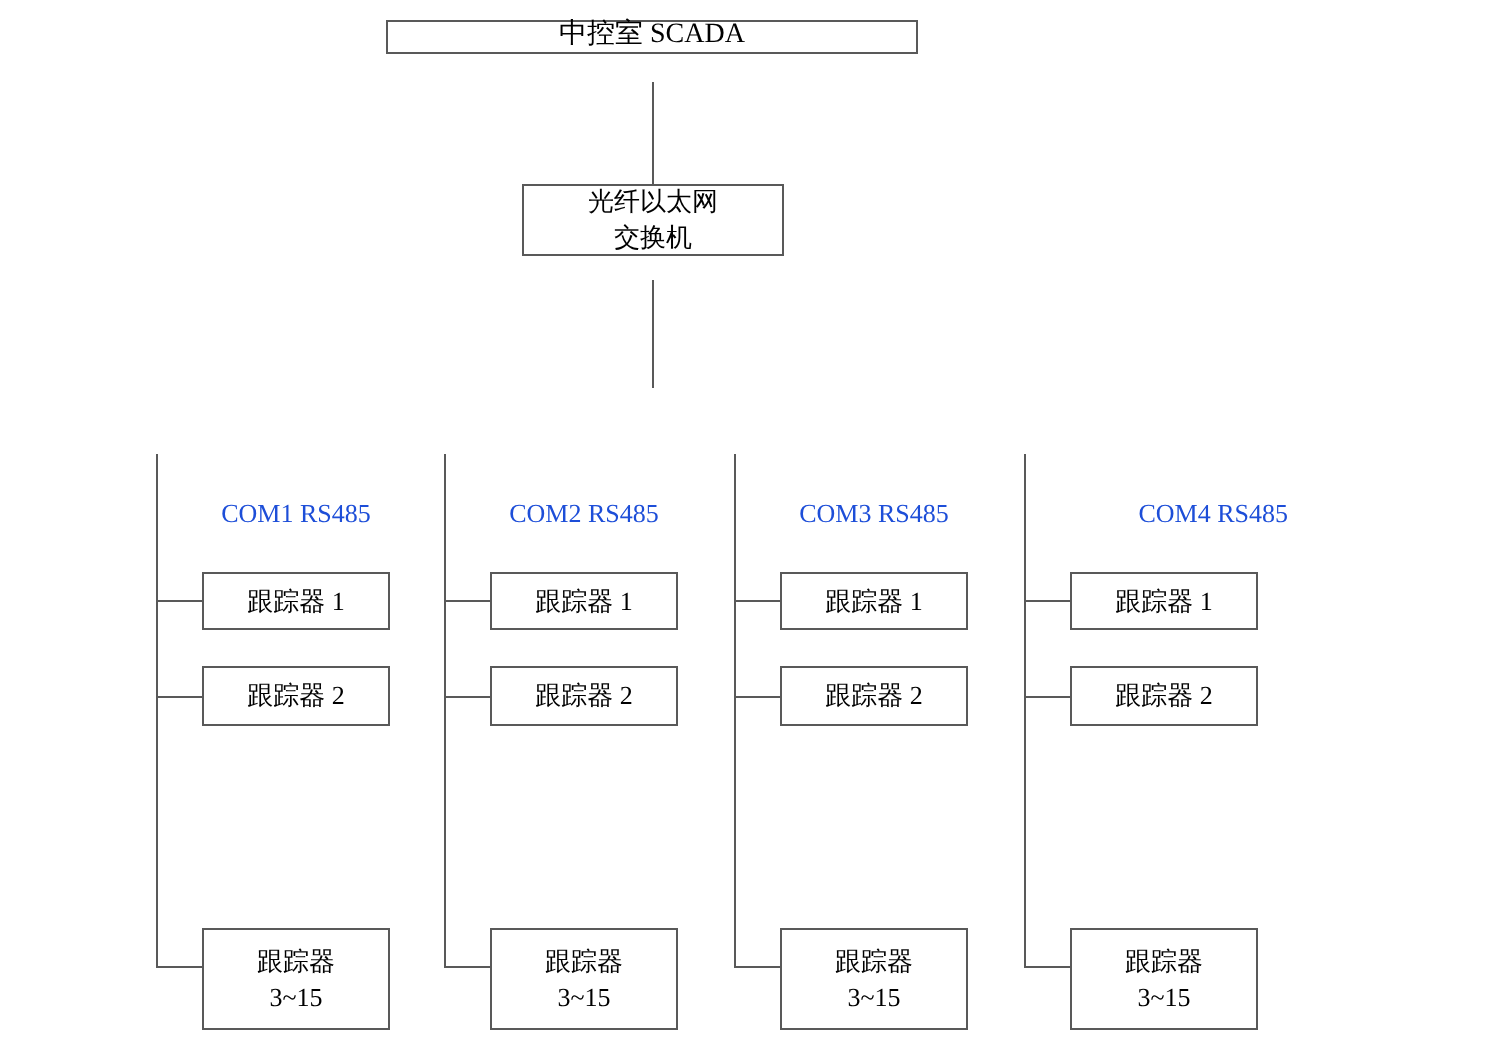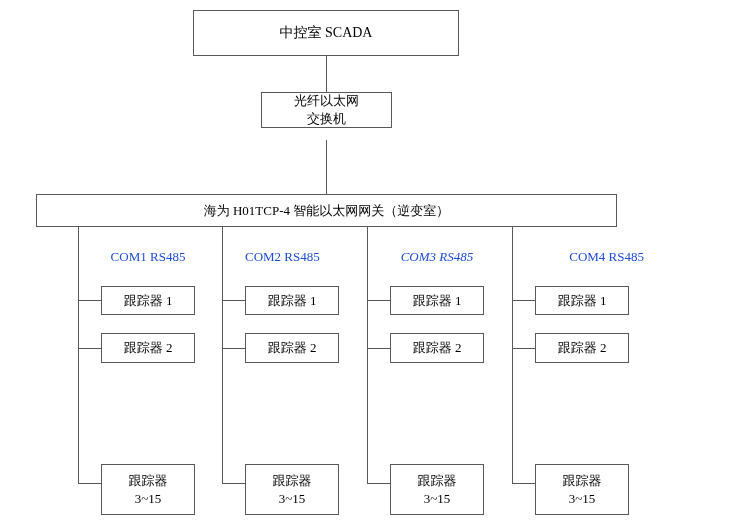--- a/index.html
+++ b/index.html
@@ -55,36 +55,33 @@
     z-index: 1;
   }
   .conn-v { width: 1px; }
   .conn-h { height: 1px; }
 </style>
 </head>
 <body>
 
 <div id="canvas">
 
-  <div class="box box-scada" style="left:193px; top:10px; width:266px; height:46px;">
+  <div class="box box-scada" style="left:193px; top:10px; width:266px; height:17px;">
     <span>中控室 SCADA</span>
   </div>
 
   <div class="conn conn-v" style="left:326px; top:41px; height:51px;"></div>
 
   <div class="box box-switch" style="left:261px; top:92px; width:131px; height:36px;">
     <span>光纤以太网</span>
     <span class="line2">交换机</span>
   </div>
 
   <div class="conn conn-v" style="left:326px; top:140px; height:54px;"></div>
 
-  <div class="box box-gateway" style="left:36px; top:194px; width:581px; height:33px;">
-    <span>海为 H01TCP-4 智能以太网网关（逆变室）</span>
-  </div>
 
   <div class="conn conn-v" style="left:78px; top:227px; height:256px;"></div>
   <div class="label" style="left:101px; top:249px; width:94px; text-align:center;">COM1 RS485</div>
 
   <div class="conn conn-h" style="left:78px; top:300px; width:23px;"></div>
   <div class="box box-tracker" style="left:101px; top:286px; width:94px; height:29px;">
     <span>跟踪器 1</span>
   </div>
 
   <div class="conn conn-h" style="left:78px; top:348px; width:23px;"></div>
@@ -92,40 +89,40 @@
     <span>跟踪器 2</span>
   </div>
 
   <div class="conn conn-h" style="left:78px; top:483px; width:23px;"></div>
   <div class="box box-tracker-range" style="left:101px; top:464px; width:94px; height:51px;">
     <span>跟踪器</span>
     <span class="line2">3~15</span>
   </div>
 
   <div class="conn conn-v" style="left:222px; top:227px; height:256px;"></div>
-  <div class="label" style="left:245px; top:249px; width:94px; text-align:left;">COM2 RS485</div>
+  <div class="label" style="left:245px; top:249px; width:94px; text-align:center;">COM2 RS485</div>
 
   <div class="conn conn-h" style="left:222px; top:300px; width:23px;"></div>
   <div class="box box-tracker" style="left:245px; top:286px; width:94px; height:29px;">
     <span>跟踪器 1</span>
   </div>
 
   <div class="conn conn-h" style="left:222px; top:348px; width:23px;"></div>
   <div class="box box-tracker" style="left:245px; top:333px; width:94px; height:30px;">
     <span>跟踪器 2</span>
   </div>
 
   <div class="conn conn-h" style="left:222px; top:483px; width:23px;"></div>
   <div class="box box-tracker-range" style="left:245px; top:464px; width:94px; height:51px;">
     <span>跟踪器</span>
     <span class="line2">3~15</span>
   </div>
 
   <div class="conn conn-v" style="left:367px; top:227px; height:256px;"></div>
-  <div class="label" style="left:390px; top:249px; width:94px; text-align:center;font-style:italic;">COM3 RS485</div>
+  <div class="label" style="left:390px; top:249px; width:94px; text-align:center;">COM3 RS485</div>
 
   <div class="conn conn-h" style="left:367px; top:300px; width:23px;"></div>
   <div class="box box-tracker" style="left:390px; top:286px; width:94px; height:29px;">
     <span>跟踪器 1</span>
   </div>
 
   <div class="conn conn-h" style="left:367px; top:348px; width:23px;"></div>
   <div class="box box-tracker" style="left:390px; top:333px; width:94px; height:30px;">
     <span>跟踪器 2</span>
   </div>

